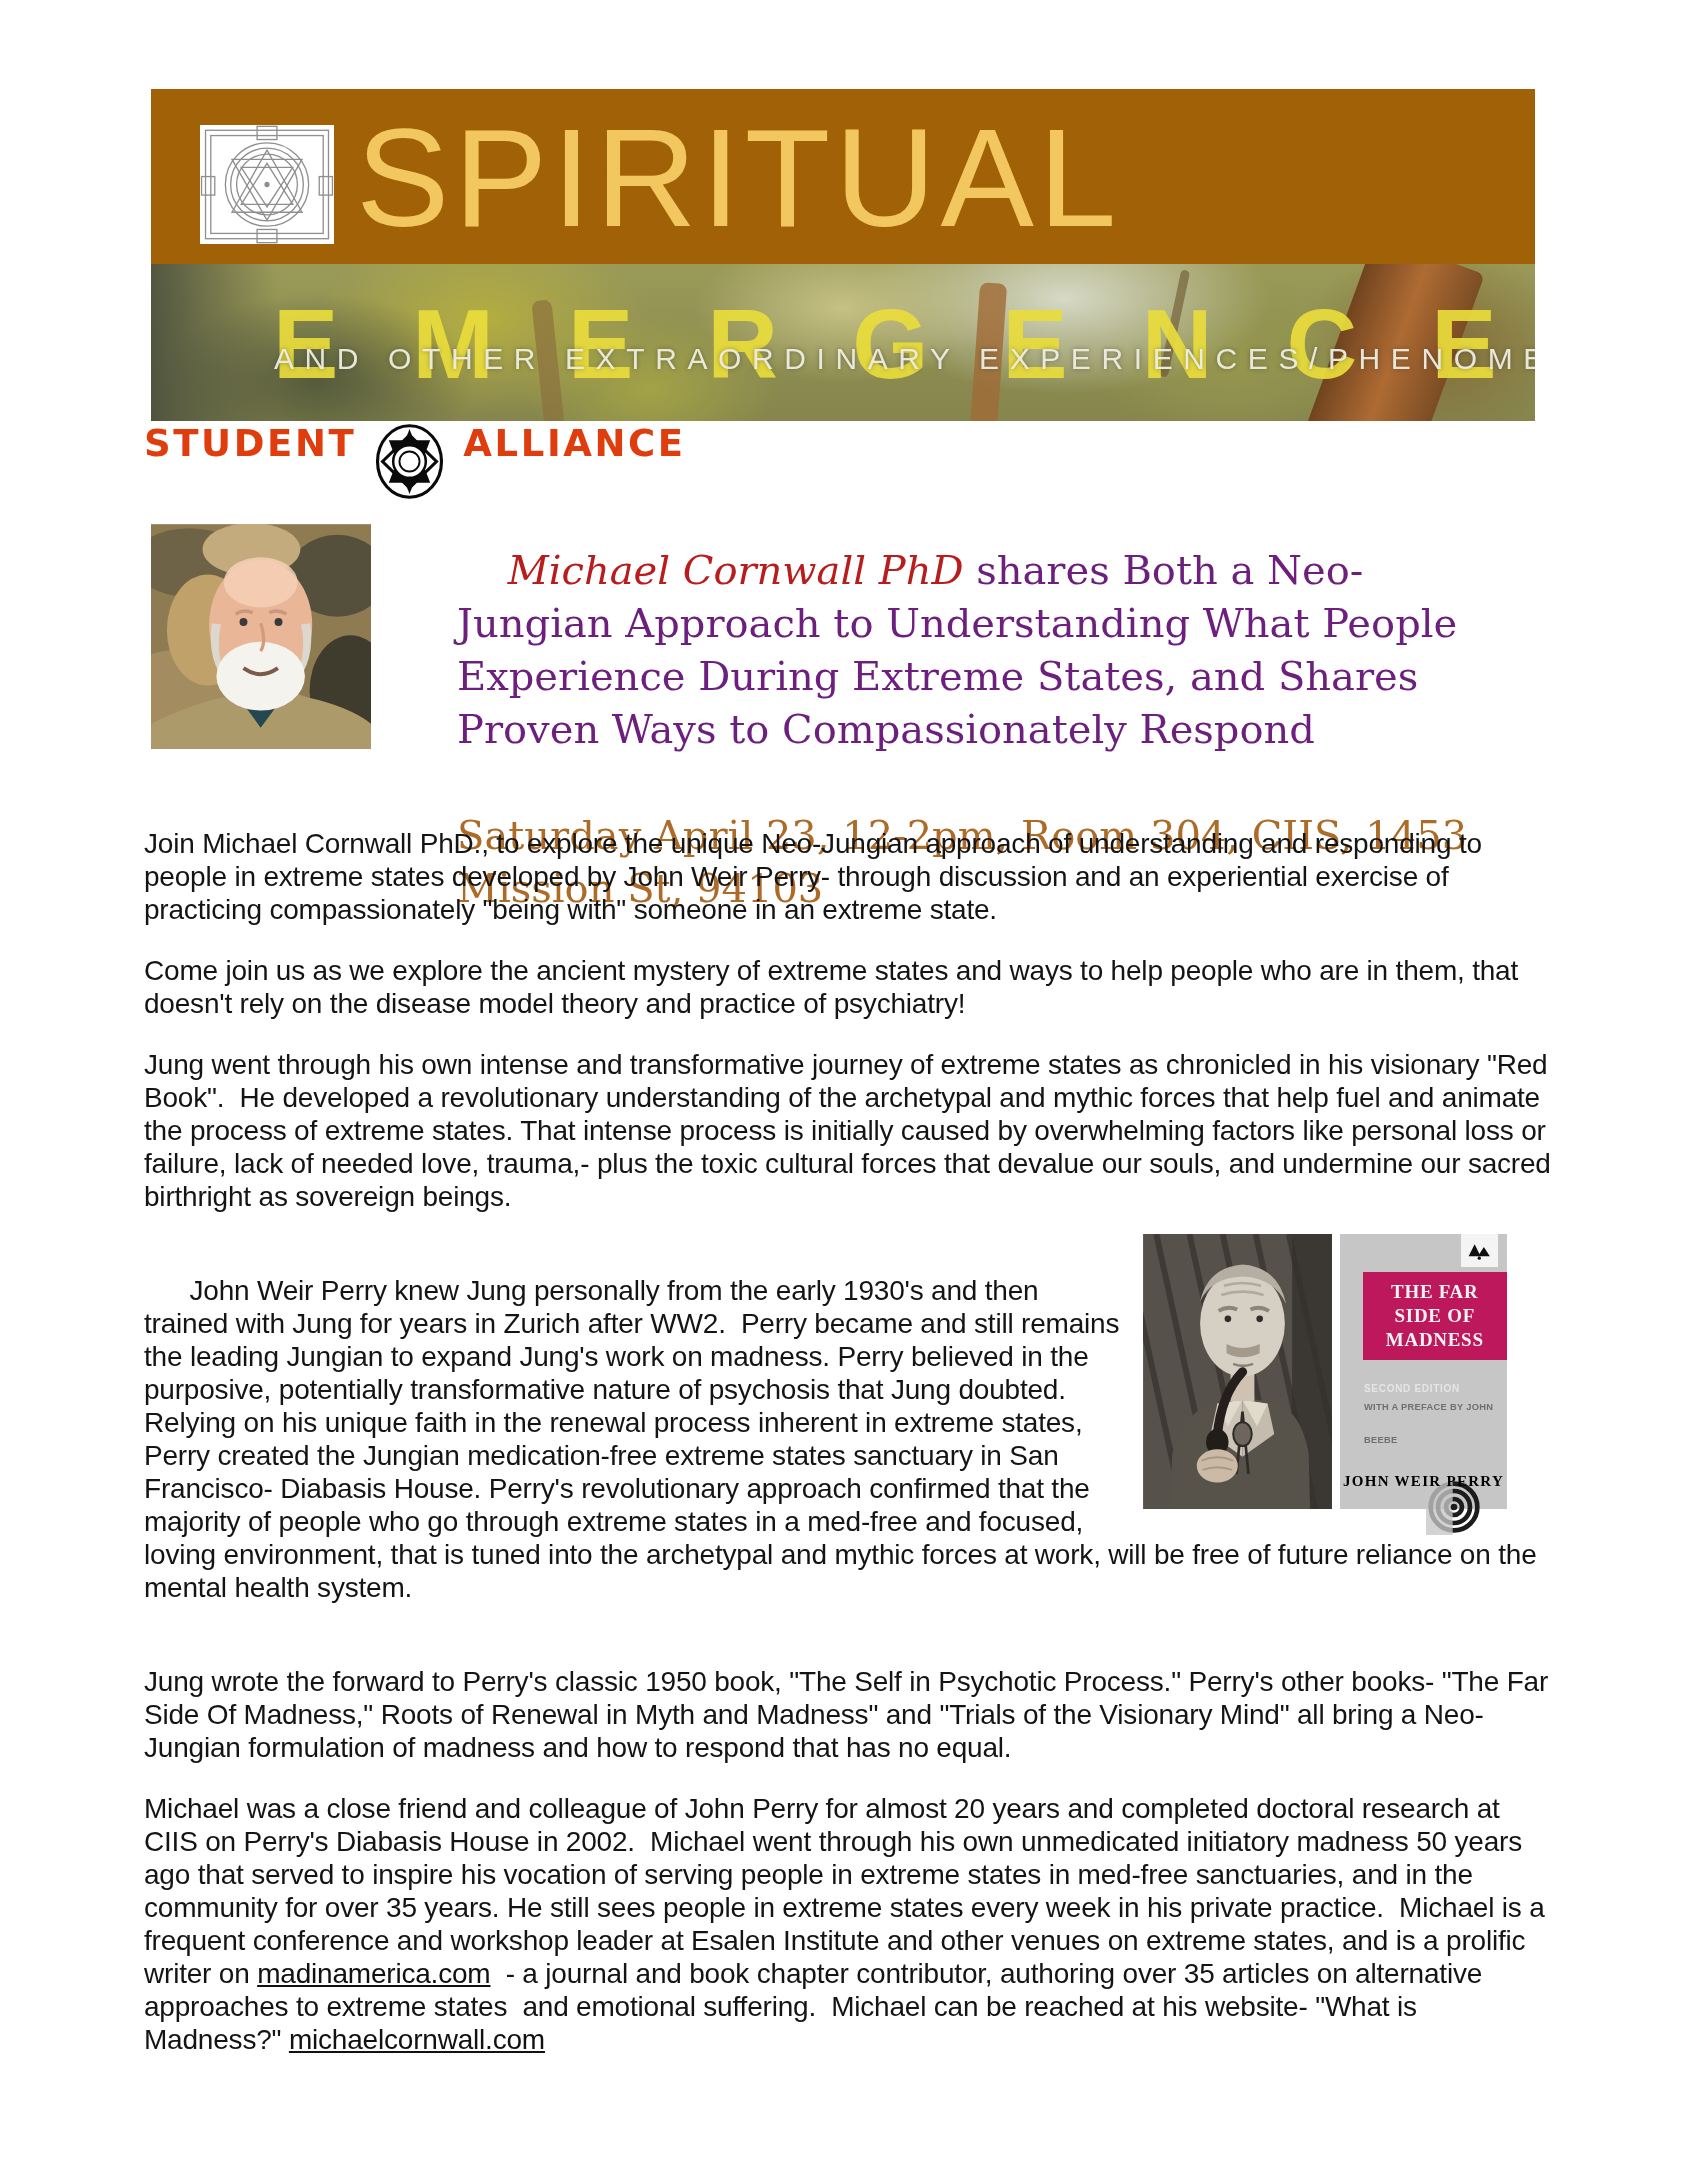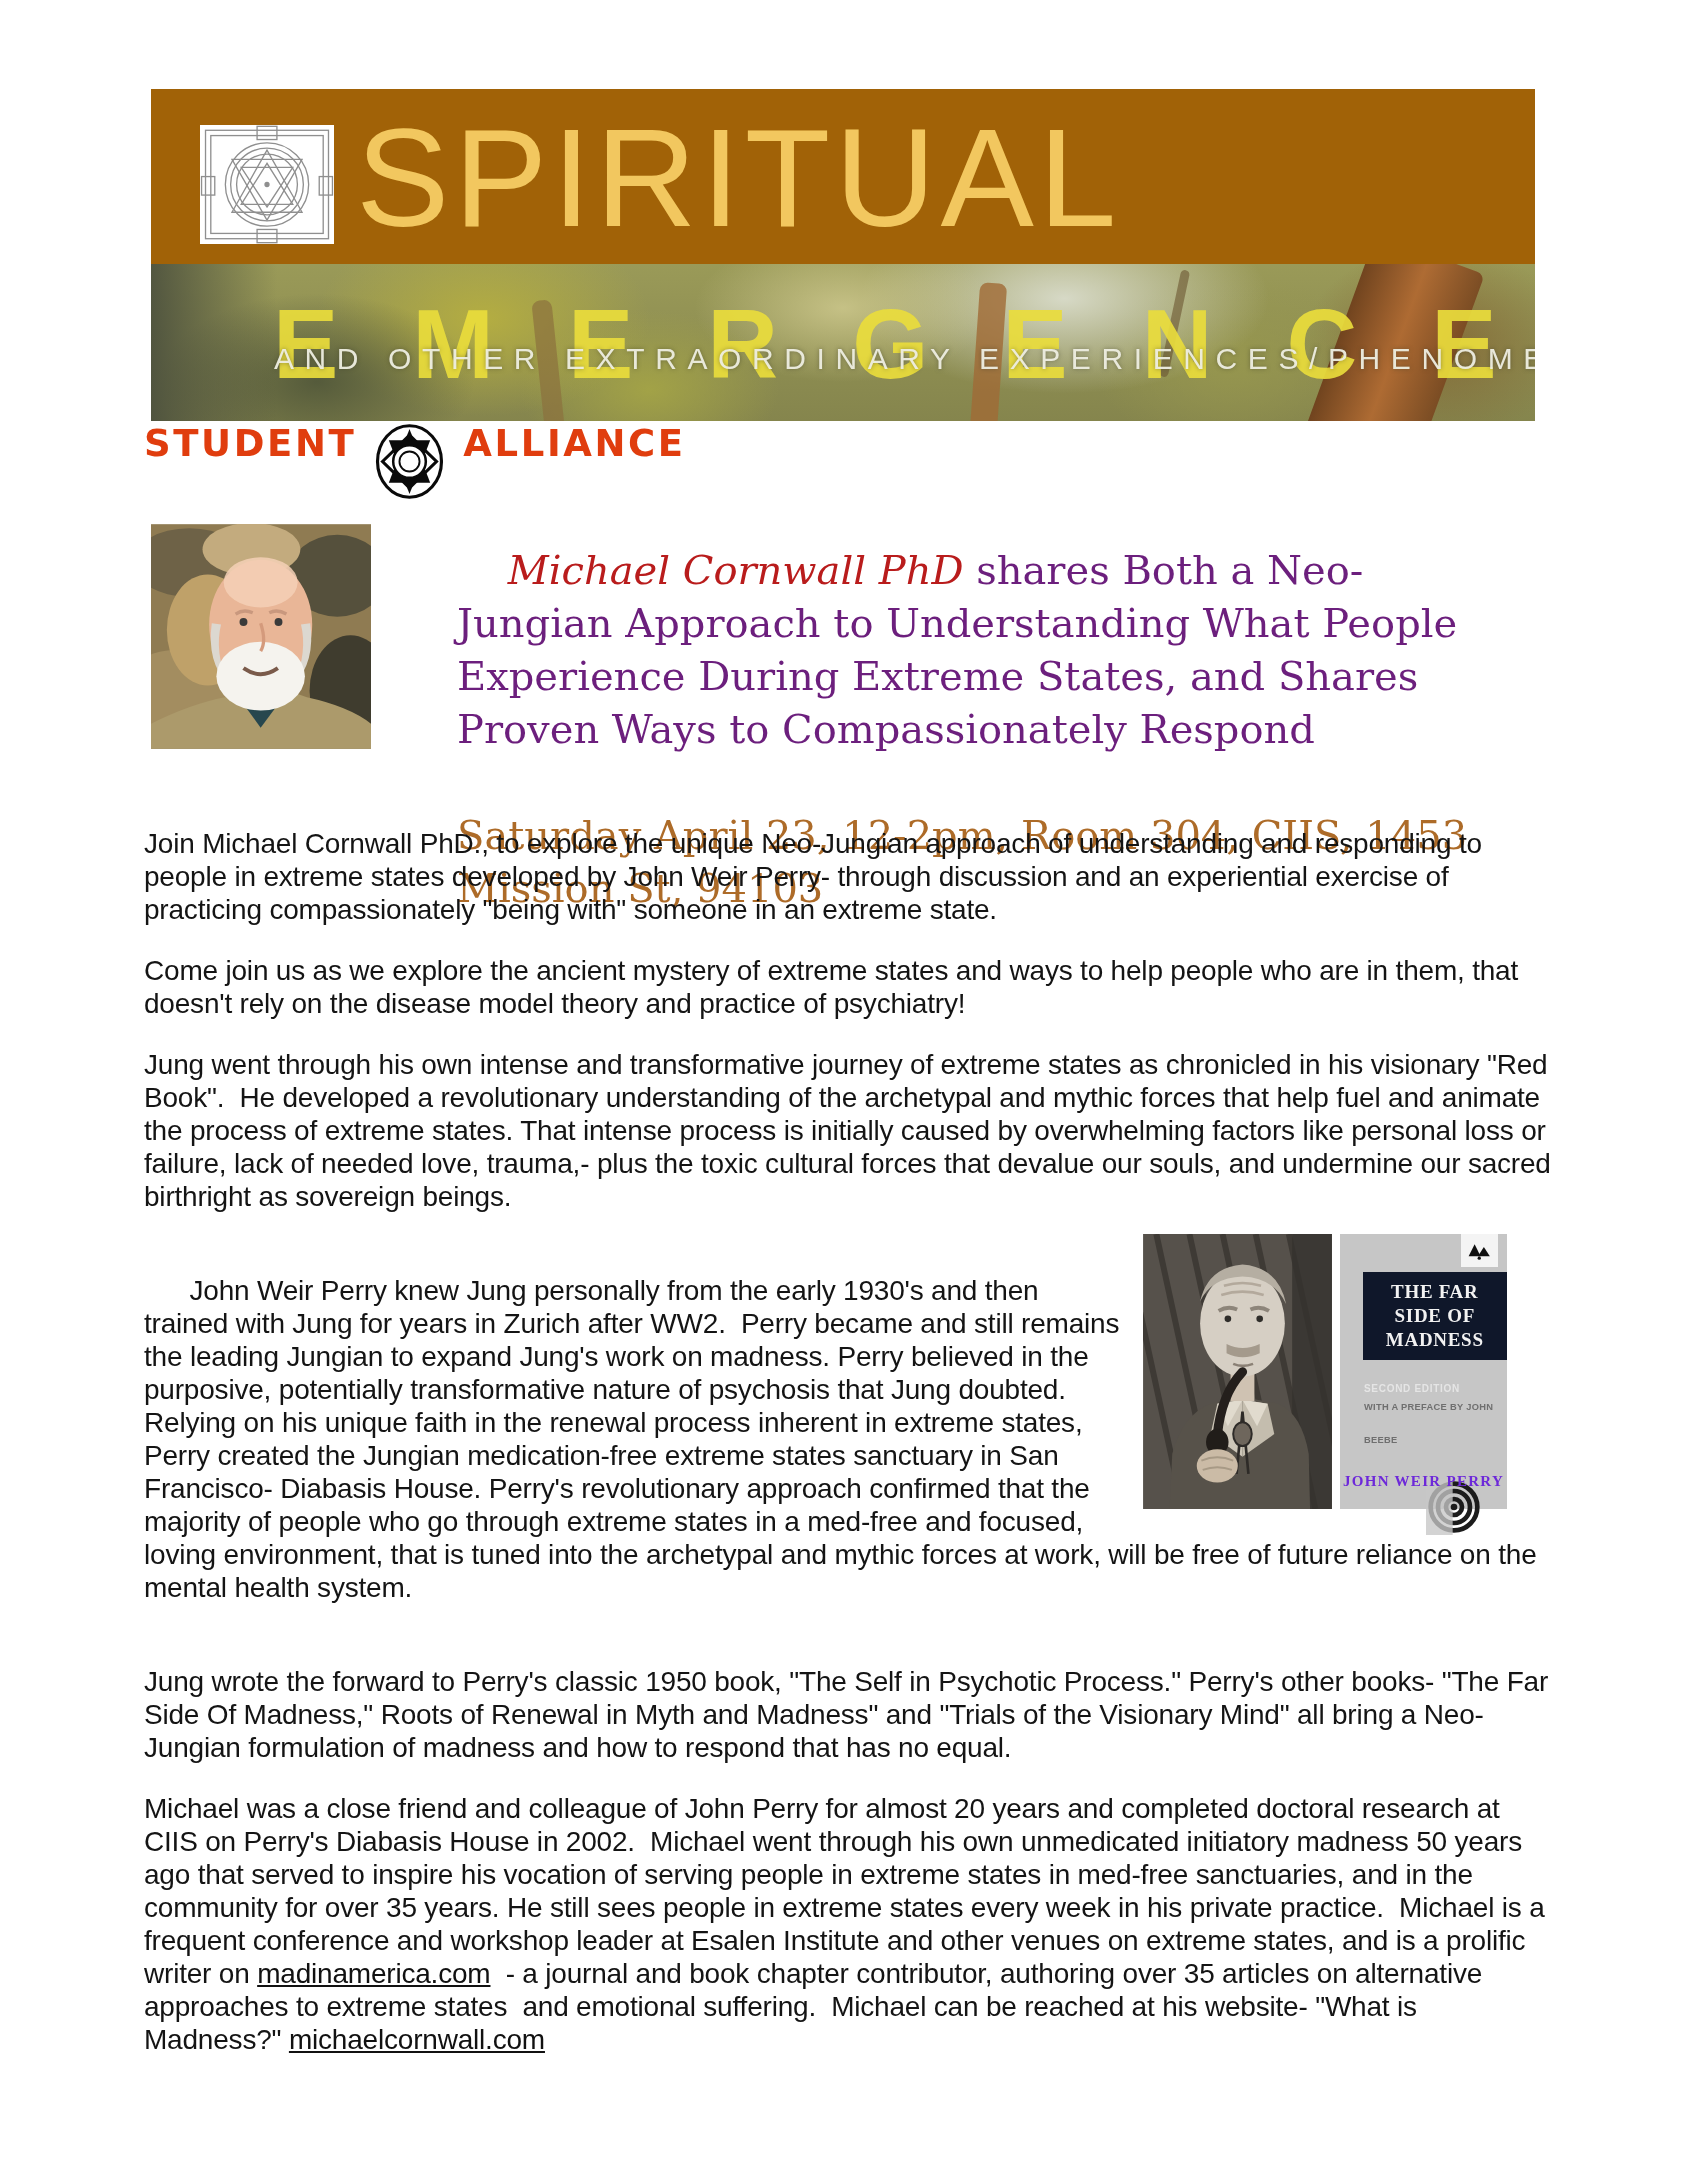--- a/index.html
+++ b/index.html
@@ -59,31 +59,31 @@
   .doclink{color:#111111;text-decoration:underline;cursor:pointer;}
 
   
   .perry-figure{float:right;width:364px;height:275px;margin:-40px 46px 16px 16px;
         display:flex;gap:8px;}
   .perry-photo{width:189px;height:275px;flex:none;}
   .book-cover{position:relative;width:167px;height:275px;flex:none;background:#c6c6c6;
         font-family:"Liberation Sans",sans-serif;}
   .pub-box{position:absolute;top:0;right:9.3px;width:37px;height:33px;background:#f4f4f4;
         display:flex;align-items:center;justify-content:center;}
-  .bc-titlebox{position:absolute;left:22.5px;right:0;top:38px;background:#0f172a;color:#f2f2f2;
+  .bc-titlebox{position:absolute;left:22.5px;right:0;top:38px;background:#be185d;color:#f2f2f2;
         font-family:"Liberation Serif",serif;font-weight:700;font-size:19px;line-height:24px;
         letter-spacing:0.7px;text-align:center;padding:8px 5.3px;}
   .bc-edition{position:absolute;left:24px;top:138px;font-size:10px;font-weight:700;
         letter-spacing:0.7px;color:rgba(255,255,255,0.55);}
   .bc-preface{position:absolute;left:24px;top:157px;font-size:9.3px;font-weight:700;
         letter-spacing:0.3px;color:#6f6f6f;}
   .bc-spiral{position:absolute;left:86px;top:179px;width:56px;height:56px;}
   .bc-author{position:absolute;left:0;right:0;bottom:10.6px;text-align:center;
         font-family:"Liberation Serif",serif;font-weight:700;font-size:15px;
-        letter-spacing:1.3px;color:#6d28d9;}
+        letter-spacing:1.3px;color:#000000;}
 </style>
 </head>
 <body>
 
 <div class="page">
 
   <div class="banner">
     <div class="banner-cream">
       <div class="yantra-box">
         <svg viewBox="0 0 202 180" fill="none" stroke="#8f8f8f" stroke-width="2">

